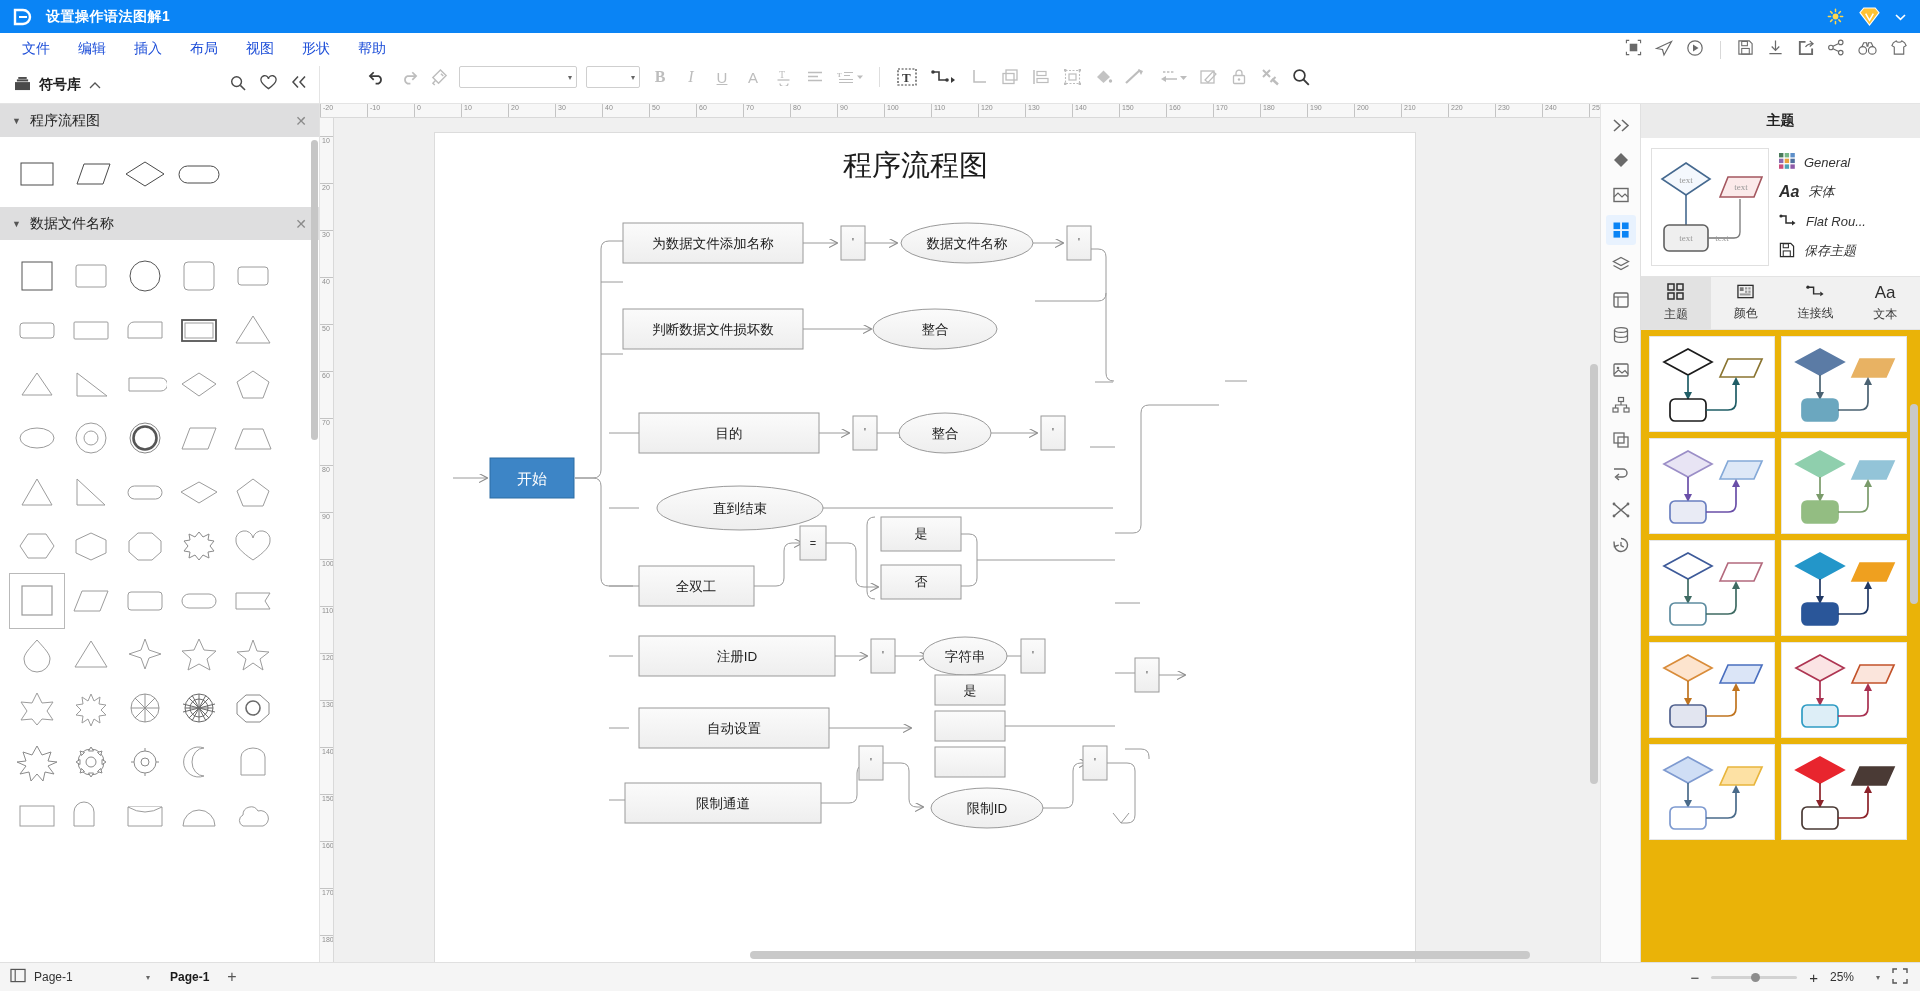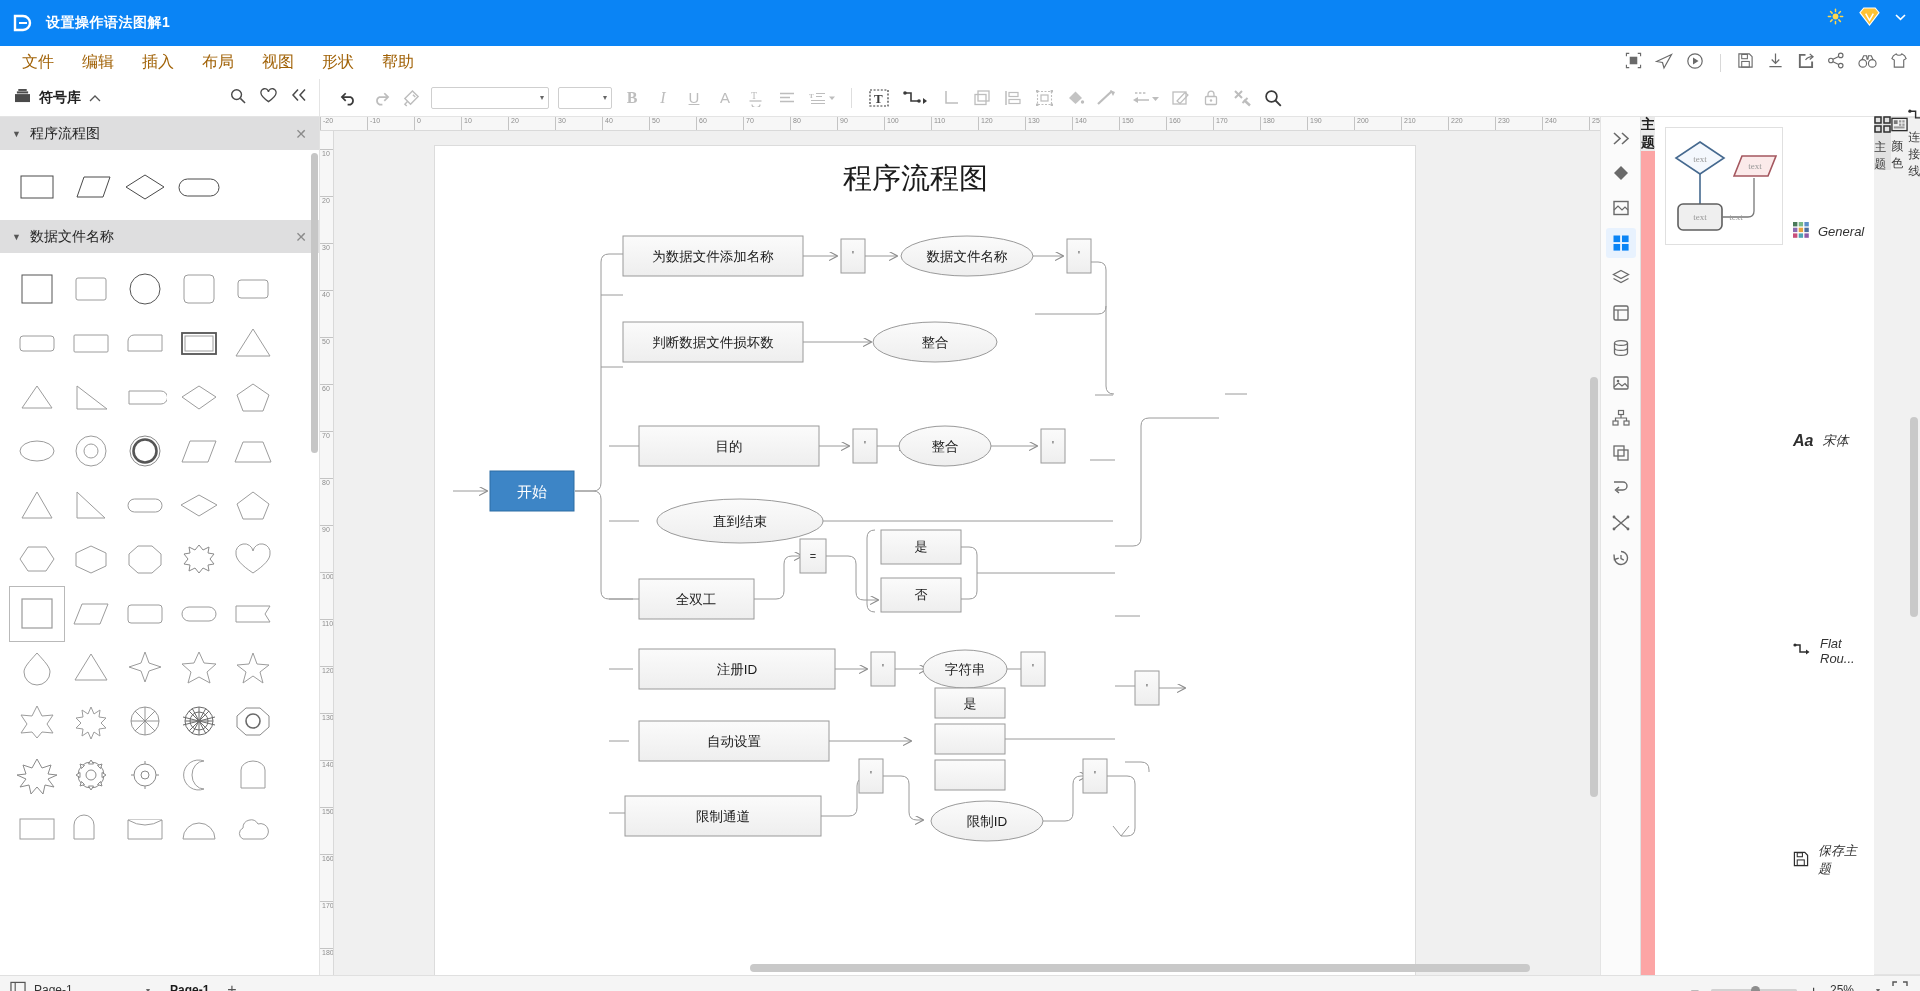--- a/index.html
+++ b/index.html
@@ -6,41 +6,41 @@
   html, body { margin:0; padding:0; }
   body {
     width:1920px; height:991px;
     font-family:"Liberation Sans", sans-serif;
     background:#ffffff; overflow:hidden;
     -webkit-font-smoothing:antialiased;
   }
 
   
   .titlebar{
-    height:46px; background:#0a84f5; display:flex; align-items:center;
+    height:33px; background:#0a84f5; display:flex; align-items:center;
     padding:0 10px; color:#fff; position:relative;
   }
   .logo{ width:24px;height:24px;display:flex;align-items:center;justify-content:center;margin-right:12px; }
   .doc-title{ font-size:14px; font-weight:bold; letter-spacing:.5px; }
   .tb-right{ position:absolute; right:14px; top:0; height:33px; display:flex; align-items:center; gap:14px; }
   .tb-right .ic{ cursor:pointer; display:flex; align-items:center; }
 
   
   .menubar{
     height:33px; background:#fff; display:flex; align-items:center;
     padding-left:8px; border-bottom:1px solid #fff; position:relative;
   }
-  .menu-item{ font-size:16px; color:#a16207; padding:6px 14px; cursor:pointer; }
+  .menu-item{ font-size:14px; color:#1d4ed8; padding:6px 14px; cursor:pointer; }
   .menu-right{ position:absolute; right:12px; top:0; height:33px; display:flex; align-items:center; gap:13px; }
   .menu-right .divider{ width:1px; height:18px; background:#d8d8d8; margin:0 3px; }
 
   
   .toolbar{
     height:38px; background:#fff; border-bottom:1px solid #e4e4e4;
-    display:flex; align-items:center; position:relative;
+    display:flex; align-items:flex-start; position:relative;gap:28px;
   }
   .tb-left{ width:320px; display:flex; align-items:center; padding-left:14px; height:38px; border-right:1px solid #e4e4e4;}
   .lib-label{ font-size:14px; color:#222; margin-left:8px; font-weight:bold;}
   .lib-icons{ margin-left:auto; display:flex; gap:14px; padding-right:12px; }
   .tb-main{ flex:1; display:flex; align-items:center; gap:9px; padding-left:18px; }
   .tb-sep{ width:1px; height:20px; background:#dedede; margin:0 5px; }
   .combo{
     height:22px; border:1px solid #cfcfcf; background:#fff; border-radius:2px;
     display:flex; align-items:center; padding:0 4px 0 6px; font-size:12px; color:#444;
   }
@@ -90,21 +90,21 @@
 
   
   .rail{
     width:40px; background:#fbfbfb; border-left:1px solid #e4e4e4;
     display:flex; flex-direction:column; align-items:center; padding-top:6px; gap:5px;
   }
   .rail .ri{ width:30px;height:30px; display:flex;align-items:center;justify-content:center; color:#6a6a6a; cursor:pointer; border-radius:3px; }
   .rail .ri.active{ color:#0a84f5; background:#e8f2fe; }
 
   
-  .rightpanel{ width:280px; background:#fca5a5; border-left:1px solid #e0e0e0; display:flex; flex-direction:row; position:relative; }
+  .rightpanel{ width:280px; background:#eab308; border-left:1px solid #e0e0e0; display:flex; flex-direction:column; position:relative; }
   .rp-title{ height:34px; background:#ebebeb; display:flex; align-items:center; justify-content:center; font-size:14px; font-weight:bold; color:#222; }
   .rp-theme-row{ background:#fff; display:flex; padding:10px; gap:10px; }
   .rp-preview{ width:118px; height:118px; border:1px solid #e0e0e0; background:#fff; flex:0 0 auto; }
   .rp-opts{ flex:1; display:flex; flex-direction:column; justify-content:space-around; }
   .rp-opt{ display:flex; align-items:center; gap:9px; font-size:13px; color:#333; cursor:pointer; height:25px;font-style:italic; }
   .rp-tabs{ display:flex; background:#f1f1f1; border-top:1px solid #e3e3e3; border-bottom:1px solid #e3e3e3; }
   .rp-tab{ flex:1; height:52px; display:flex; flex-direction:column; align-items:center; justify-content:center; gap:3px; font-size:12px; color:#3a3a3a; cursor:pointer; }
   .rp-tab.active{ background:#e2e2e2; }
   .th-grid{ flex:1; overflow:hidden; padding:6px 8px 0 8px; position:relative; }
   .th-row{ display:flex; gap:6px; margin-bottom:6px; }

